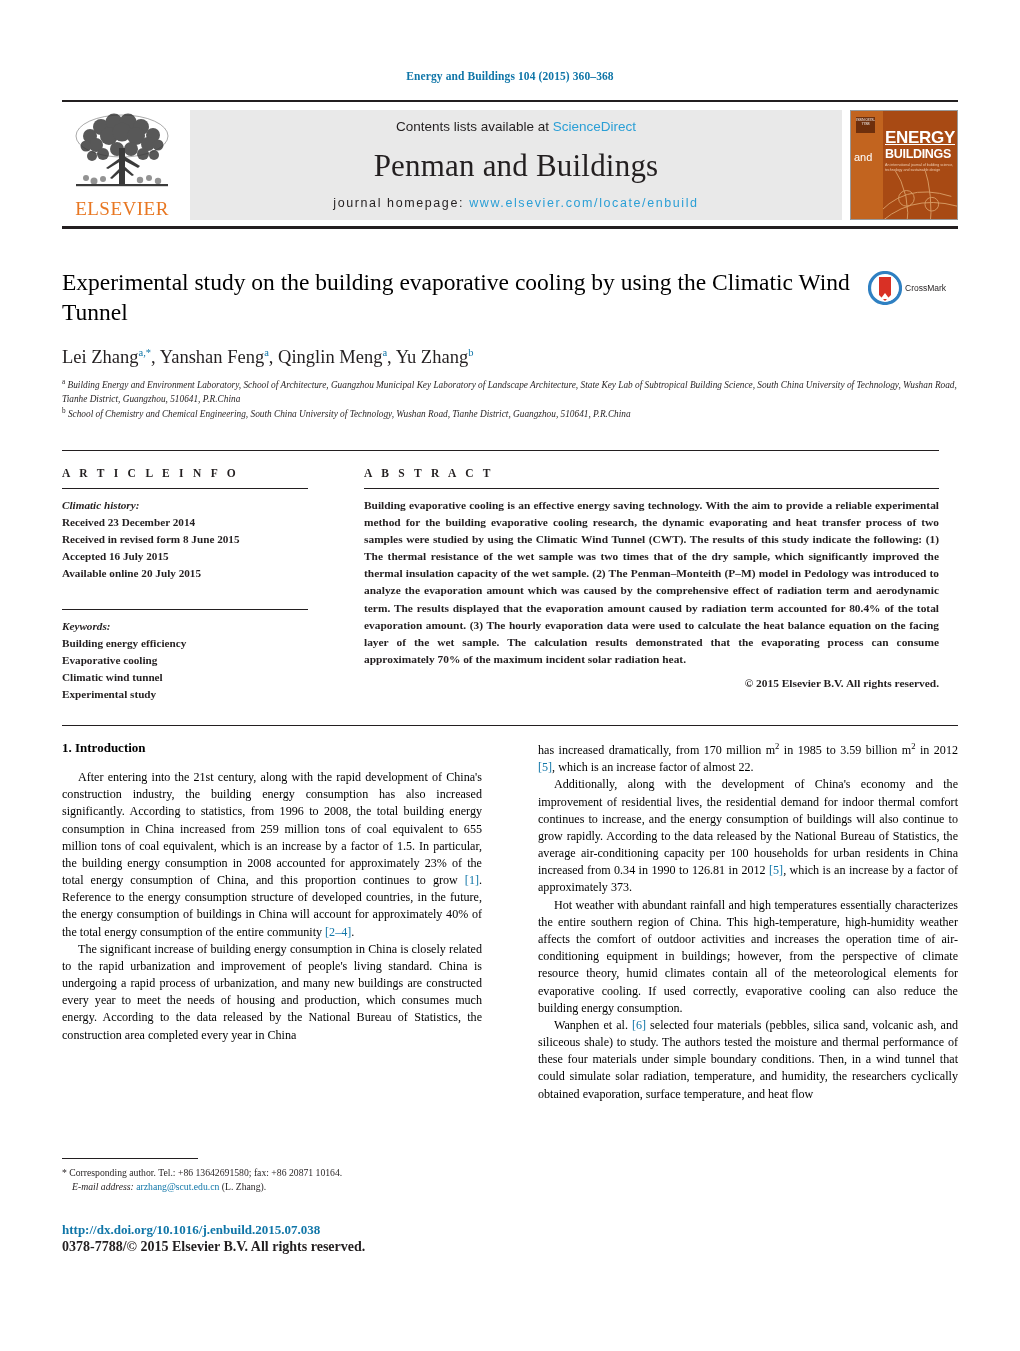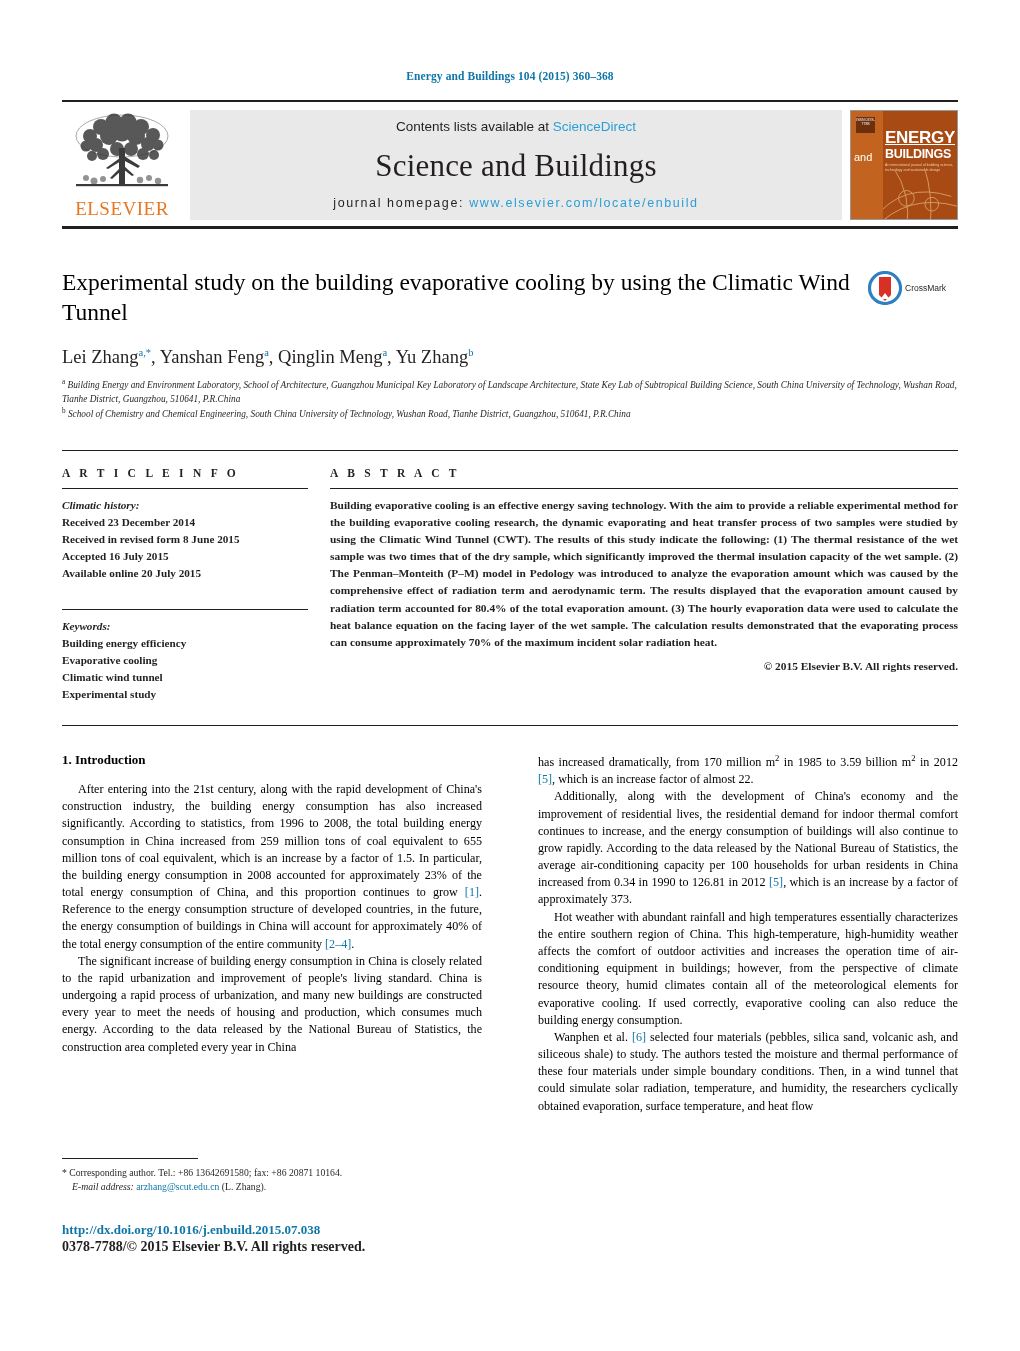--- a/index.html
+++ b/index.html
@@ -180,25 +180,25 @@
     font-size: 9.3px;
     font-style: italic;
     line-height: 1.45;
     color: #231f20;
     font-family: "Liberation Serif", serif;
   }
   .affil sup { font-size: 7.2px; vertical-align: super; font-style: normal; }
 
   
   .info-abstract {
-    margin: 28px 62px 0 62px;
+    margin: 28px 81px 0 62px;
     border-top: 1.4px solid #231f20;
     padding-top: 16px;
     display: flex;
-    gap: 22px;
+    gap: 56px;
   }
   .col-info { flex: 0 0 246px; width: 246px; }
   .col-abs { flex: 1 1 auto; }
   .sec-head {
     font-family: "Liberation Serif", serif;
     font-weight: bold;
     font-size: 11.5px;
     letter-spacing: 3.3px;
     color: #231f20;
   }
@@ -230,21 +230,21 @@
     color: #231f20;
   }
 
   .body-rule {
     margin: 22px 62px 0 62px;
     border-top: 1.4px solid #231f20;
   }
 
   
   .body-cols {
-    margin: 26px 62px 0 62px;
+    margin: 14px 62px 0 62px;
     display: flex;
     gap: 56px;
   }
   .bcol { flex: 1 1 0; width: 0; }
   h2.secnum {
     font-size: 13px;
     font-family: "Liberation Serif", serif;
     font-weight: bold;
     margin: 0 0 13px 0;
     color: #000;
@@ -354,21 +354,21 @@
           </g>
         </g>
       </svg>
       <div class="elsevier-word">ELSEVIER</div>
     </div>
 
     <div class="journal-band">
       <div class="contents-line">
         <span>Contents lists available at </span><span class="sd">ScienceDirect</span>
       </div>
-      <div class="journal-name">Science and Buildings</div>
+      <div class="journal-name">Penman and Buildings</div>
       <div class="homepage-line">
         <span>journal homepage: </span><span class="url">www.elsevier.com/locate/enbuild</span>
       </div>
     </div>
 
     <div class="cover-thumb">
       <div class="cover-left"></div>
       <div class="cover-right"></div>
       <div class="cover-badge">ISSN 0378-7788</div>
       <div class="cover-and">and</div>

